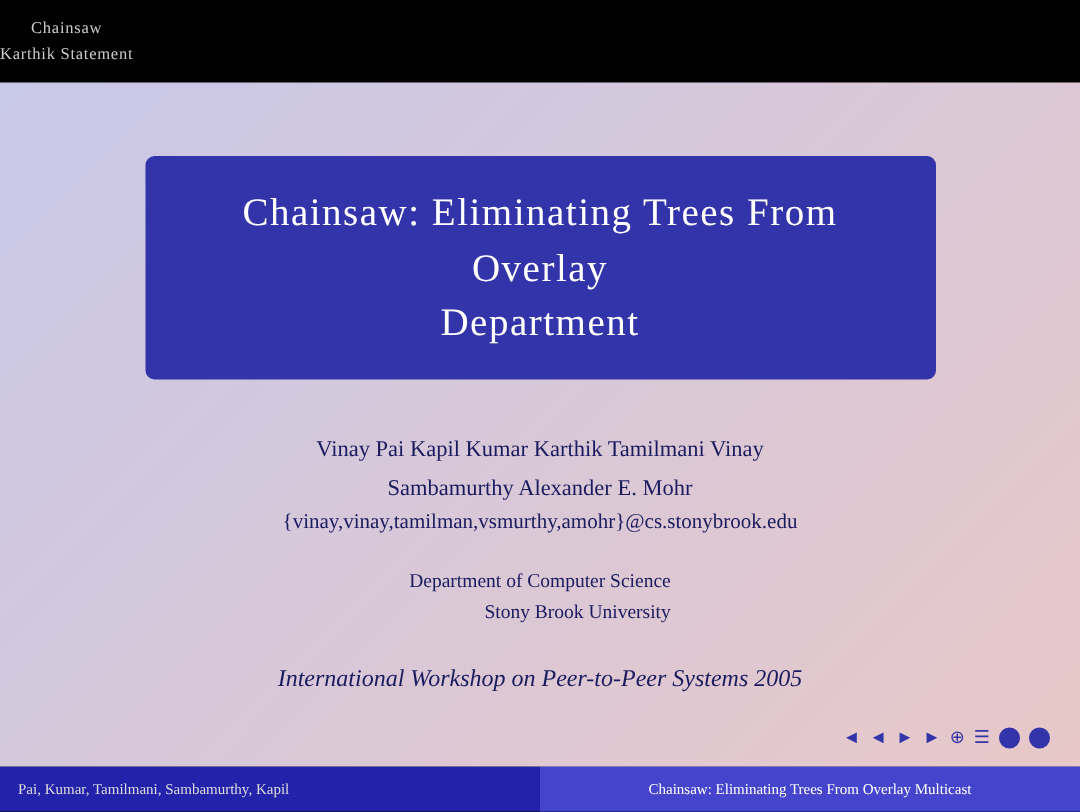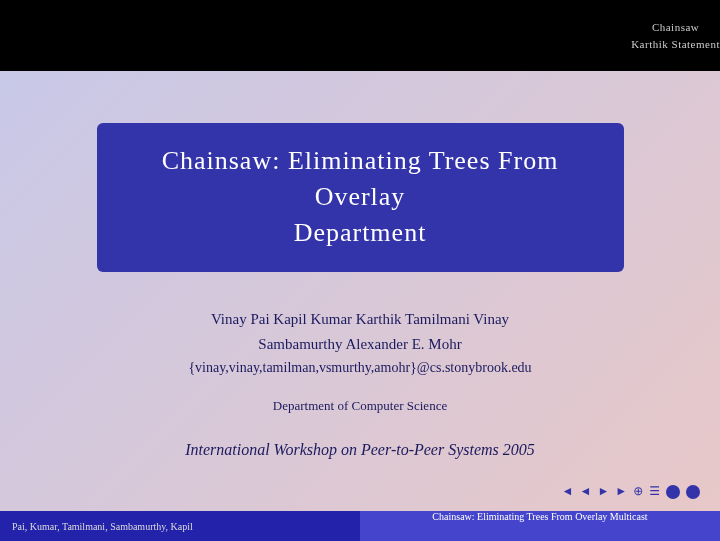--- a/index.html
+++ b/index.html
@@ -20,25 +20,25 @@
       width: 720px;
       height: 541px;
       display: flex;
       flex-direction: column;
       position: relative;
     }
 
     
     .top-bar {
       width: 100%;
-      height: 71px;
+      height: 55px;
       background: #000;
       display: flex;
       align-items: center;
-      justify-content: flex-end;
+      justify-content: flex-start;
     }
 
     .top-bar-text {
       color: #ccc;
       font-size: 11px;
       text-align: center;
       line-height: 1.5;
       letter-spacing: 0.5px;
     }
 
@@ -157,21 +157,21 @@
 
     .bottom-right {
       flex: 1;
       padding: 0 12px;
       background: #4444cc;
       color: #fff;
       font-size: 10px;
       text-align: center;
       height: 100%;
       display: flex;
-      align-items: flex-start;
+      align-items: center;
       justify-content: center;
     }
   </style>
 </head>
 <body>
 
 <div class="slide-container">
 
   <div class="top-bar">
     <div class="top-bar-text">
@@ -195,20 +195,21 @@
         <span>Sambamurthy    Alexander E. Mohr</span>
       </div>
       <div class="authors-email">
         <span>{vinay,vinay,tamilman,vsmurthy,amohr}@cs.stonybrook.edu</span>
       </div>
     </div>
 
     <div class="department">
       <div class="department-text">
         <span>Department of Computer Science</span><br>
+        <span>Stony Brook University</span>
       </div>
     </div>
 
     <div class="conference">
       <div class="conference-text">
         <span>International Workshop on Peer-to-Peer Systems 2005</span>
       </div>
     </div>
 
     <div class="nav-icons">

